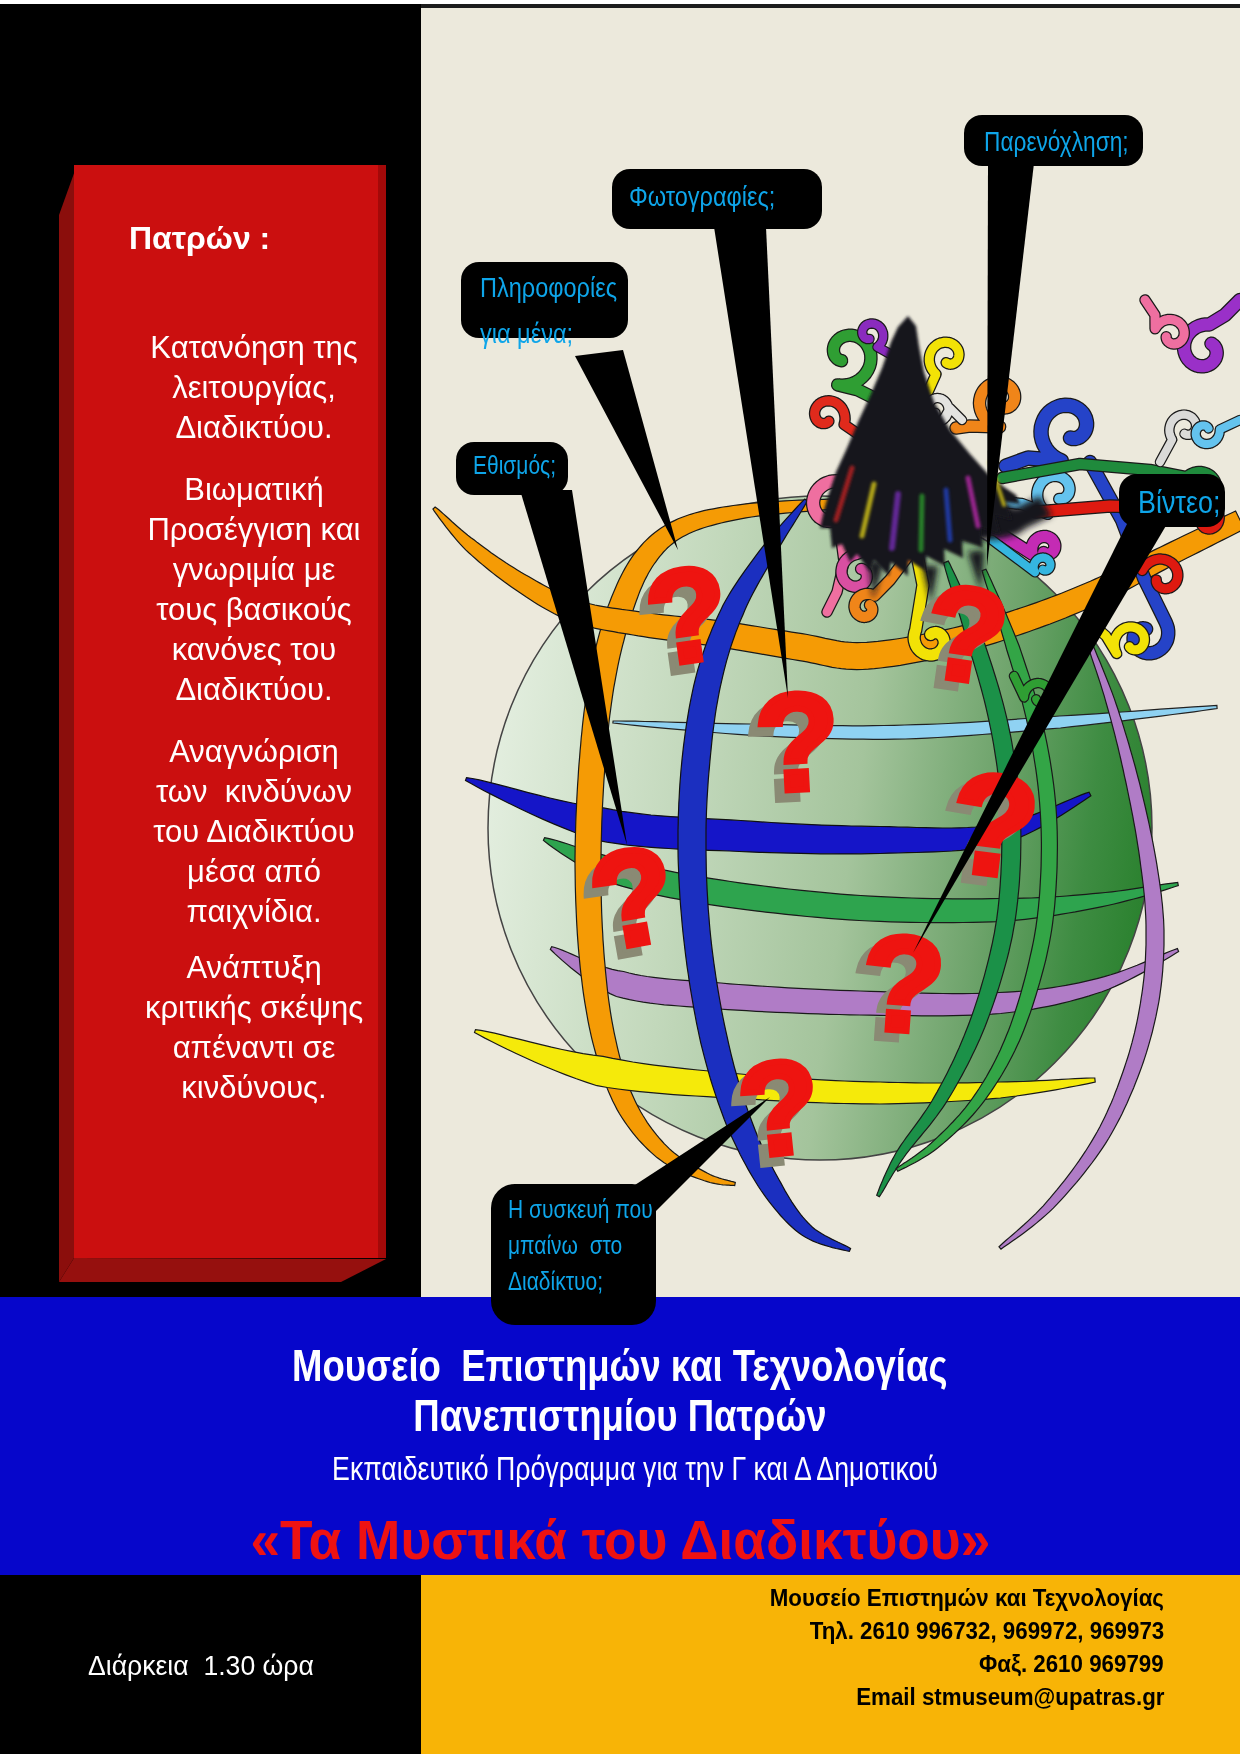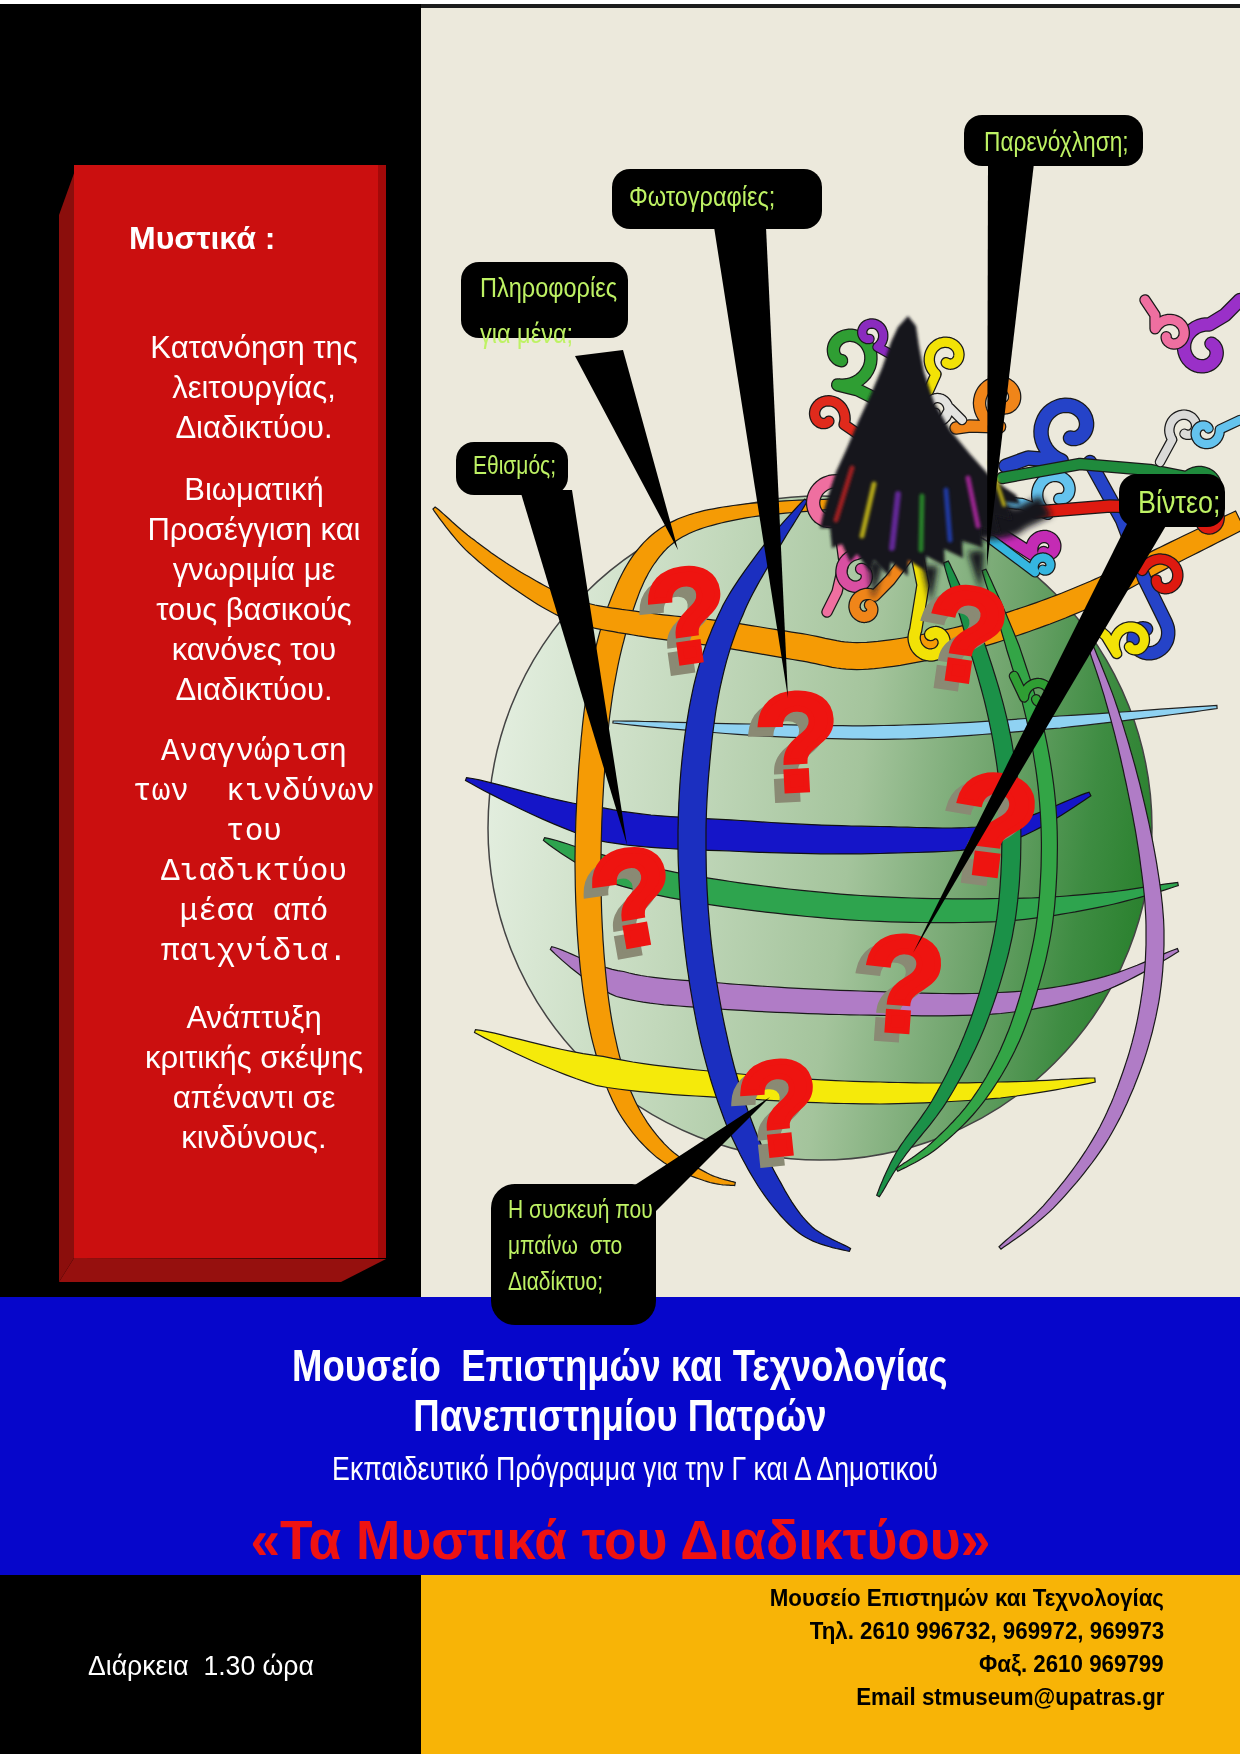--- a/index.html
+++ b/index.html
@@ -6,37 +6,37 @@
   body{width:1240px;height:1754px;position:relative;background:#000;overflow:hidden;
        font-family:"Liberation Sans", sans-serif;}
   .abs{position:absolute;}
   #topwhite{left:0;top:0;width:1240px;height:4px;background:#fff;}
   #beige{left:421px;top:4px;width:819px;height:1293px;background:#ECE9DC;border-top:4px solid #1c1c1c;box-sizing:border-box;}
   
   #redtext{left:129px;top:220px;width:250px;color:#fff;}
   #redtext h2{font-size:32px;font-weight:bold;margin:0;}
   #redtext p{font-size:31px;line-height:40px;margin:0 0 22px 0;text-align:center;}
   #redtext p#p1{margin-top:71px;}
-  #redtext p#p3{margin-bottom:26px;font-family:Liberation Mono, monospace;}
+  #redtext p#p3{margin-bottom:16px;}
   
   #blueband{left:0;top:1297px;width:1240px;height:278px;background:#0606CB;color:#fff;text-align:center;}
   .sx{display:inline-block;transform:scaleX(0.83);transform-origin:center;white-space:nowrap;}
   #blueband .t1{font-size:44px;font-weight:bold;line-height:50px;margin-top:44px;}
   #blueband .t2{font-size:33px;margin-top:9px;padding-left:29px;}
   #blueband .t2 .sx{transform:scaleX(0.81);}
   #blueband .t3{font-size:56px;font-weight:bold;color:#EE1212;margin-top:19px;}
   #blueband .t3 .sx{transform:scaleX(0.95);}
   #yellowbox{left:421px;top:1575px;width:819px;height:179px;background:#F8B406;color:#000;text-align:right;}
   #yellowbox div{margin-right:76px;font-weight:bold;font-size:24px;line-height:33px;}
   #yellowbox .sx{transform:scaleX(0.93);transform-origin:right center;}
   #yellowbox .first{padding-top:6px;}
   #duration{left:88px;top:1650px;color:#fff;font-size:28px;}
   #duration .sx{transform:scaleX(0.95);transform-origin:left center;}
   
-  .bubble{position:absolute;background:#000;border-radius:18px;color:#bef264;font-size:28px;}
+  .bubble{position:absolute;background:#000;border-radius:18px;color:#0ea5e9;font-size:28px;}
   .bubble div{white-space:nowrap;display:inline-block;transform:scaleX(0.84);transform-origin:0 0;}
   #bub-pliro{left:461px;top:262px;width:167px;height:76px;}
   #bub-pliro div{margin:3px 0 0 19px;line-height:46px;}
   #bub-ethis{left:456px;top:442px;width:112px;height:53px;font-size:25px;}
   #bub-ethis div{margin:9px 0 0 17px;}
   #bub-photo{left:612px;top:169px;width:210px;height:60px;}
   #bub-photo div{margin:12px 0 0 17px;}
   #bub-paren{left:964px;top:115px;width:179px;height:51px;font-size:27px;}
   #bub-paren div{margin:12px 0 0 20px;}
   #bub-video{left:1119px;top:474px;width:106px;height:53px;font-size:32px;}
@@ -189,21 +189,21 @@
 
 </svg>
 
 <svg class="abs" style="left:0;top:0;" width="420" height="1300" viewBox="0 0 420 1300">
   <polygon points="77,165 59,215 59,1282 74,1258" fill="#8B0E0C"></polygon>
   <polygon points="74,1258 59,1282 341,1282 386,1259" fill="#96100E"></polygon>
   <rect x="74" y="165" width="312" height="1093" fill="#CB0F0F"></rect>
   <rect x="378" y="165" width="8" height="1093" fill="#A30909"></rect>
 </svg>
 <div class="abs" id="redtext">
-  <h2>Μυστικά :</h2>
+  <h2>Πατρών :</h2>
   <p id="p1">Κατανόηση της<br>λειτουργίας,<br>Διαδικτύου.</p>
   <p>Βιωματική<br>Προσέγγιση και<br>γνωριμία με<br>τους βασικούς<br>κανόνες του<br>Διαδικτύου.</p>
   <p id="p3">Αναγνώριση<br>των&nbsp; κινδύνων<br>του Διαδικτύου<br>μέσα από<br>παιχνίδια.</p>
   <p>Ανάπτυξη<br>κριτικής σκέψης<br>απέναντι σε<br>κινδύνους.</p>
 </div>
 
 <div class="abs" id="blueband">
   <div class="t1"><span class="sx">Μουσείο&nbsp; Επιστημών και Τεχνολογίας</span><br><span class="sx">Πανεπιστημίου Πατρών</span></div>
   <div class="t2"><span class="sx">Εκπαιδευτικό Πρόγραμμα για την Γ και Δ Δημοτικού</span></div>
   <div class="t3"><span class="sx">«Τα Μυστικά του Διαδικτύου»</span></div>

